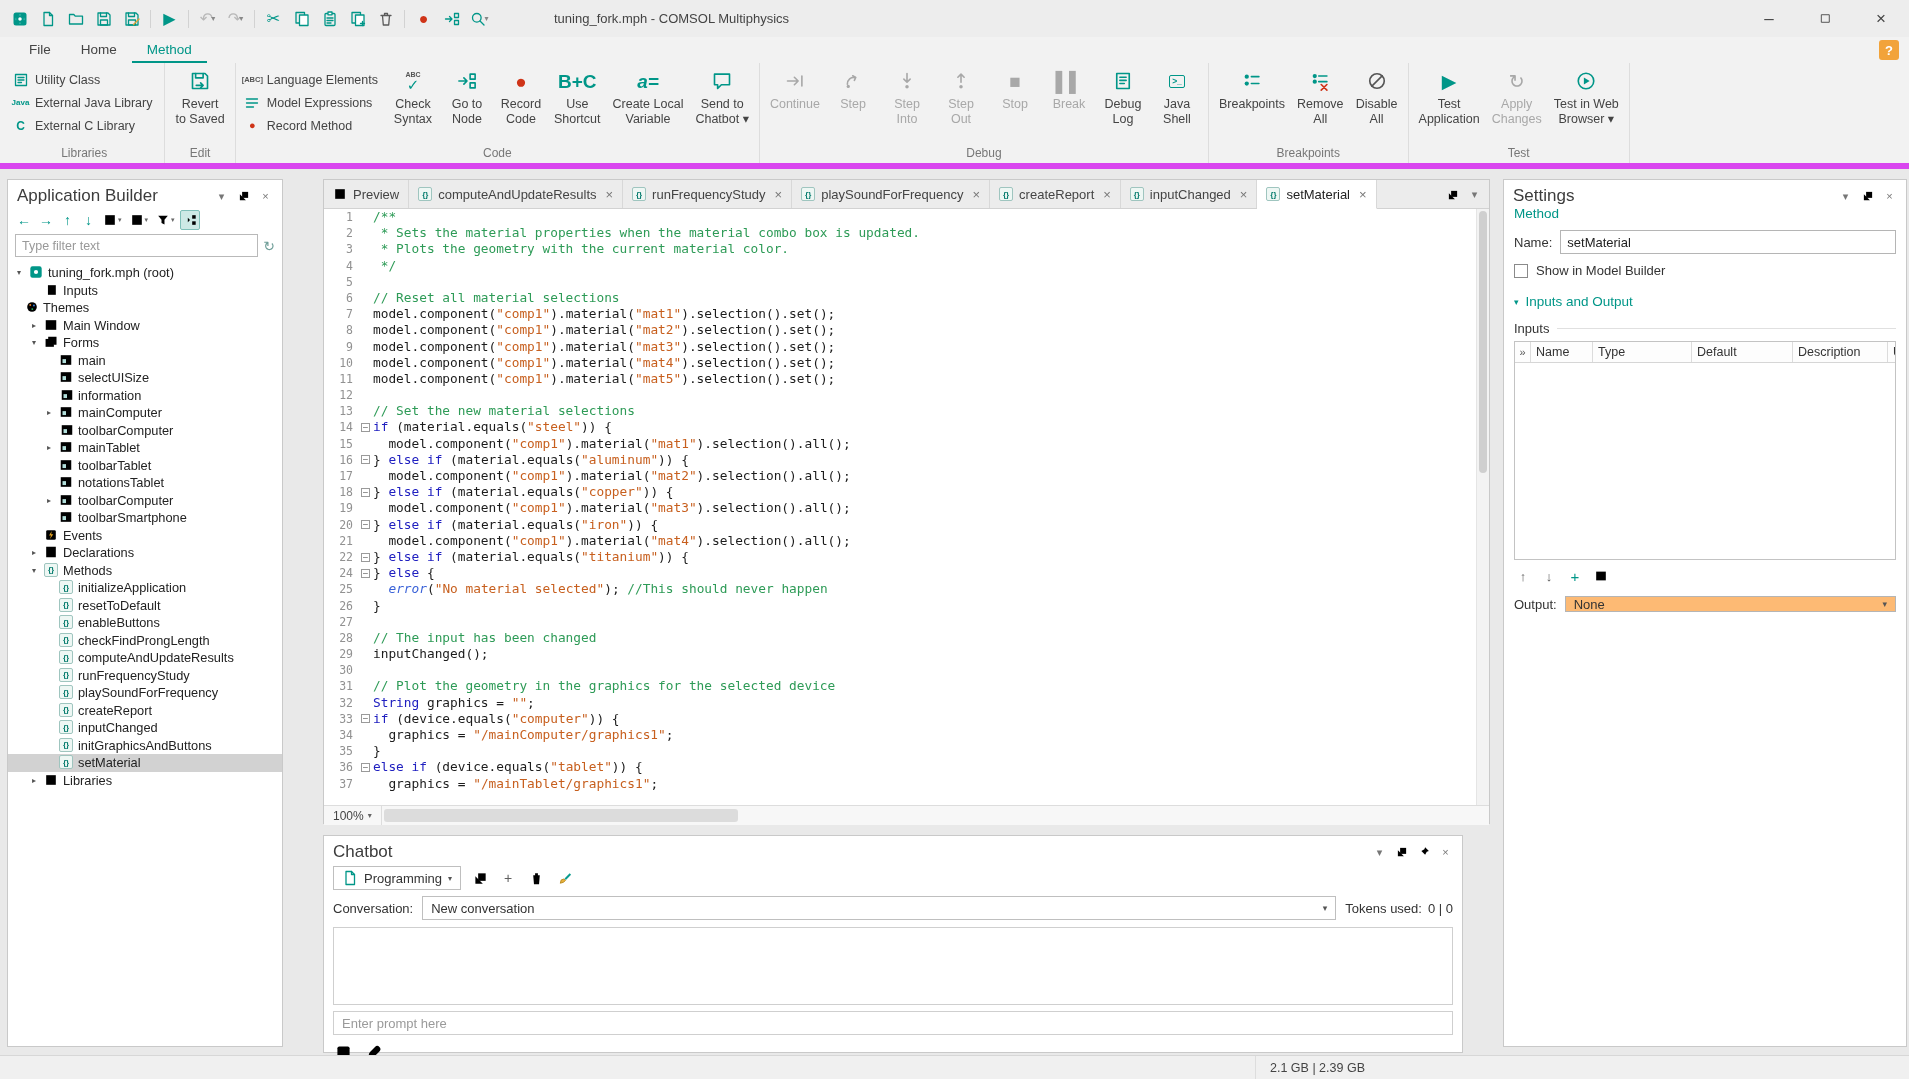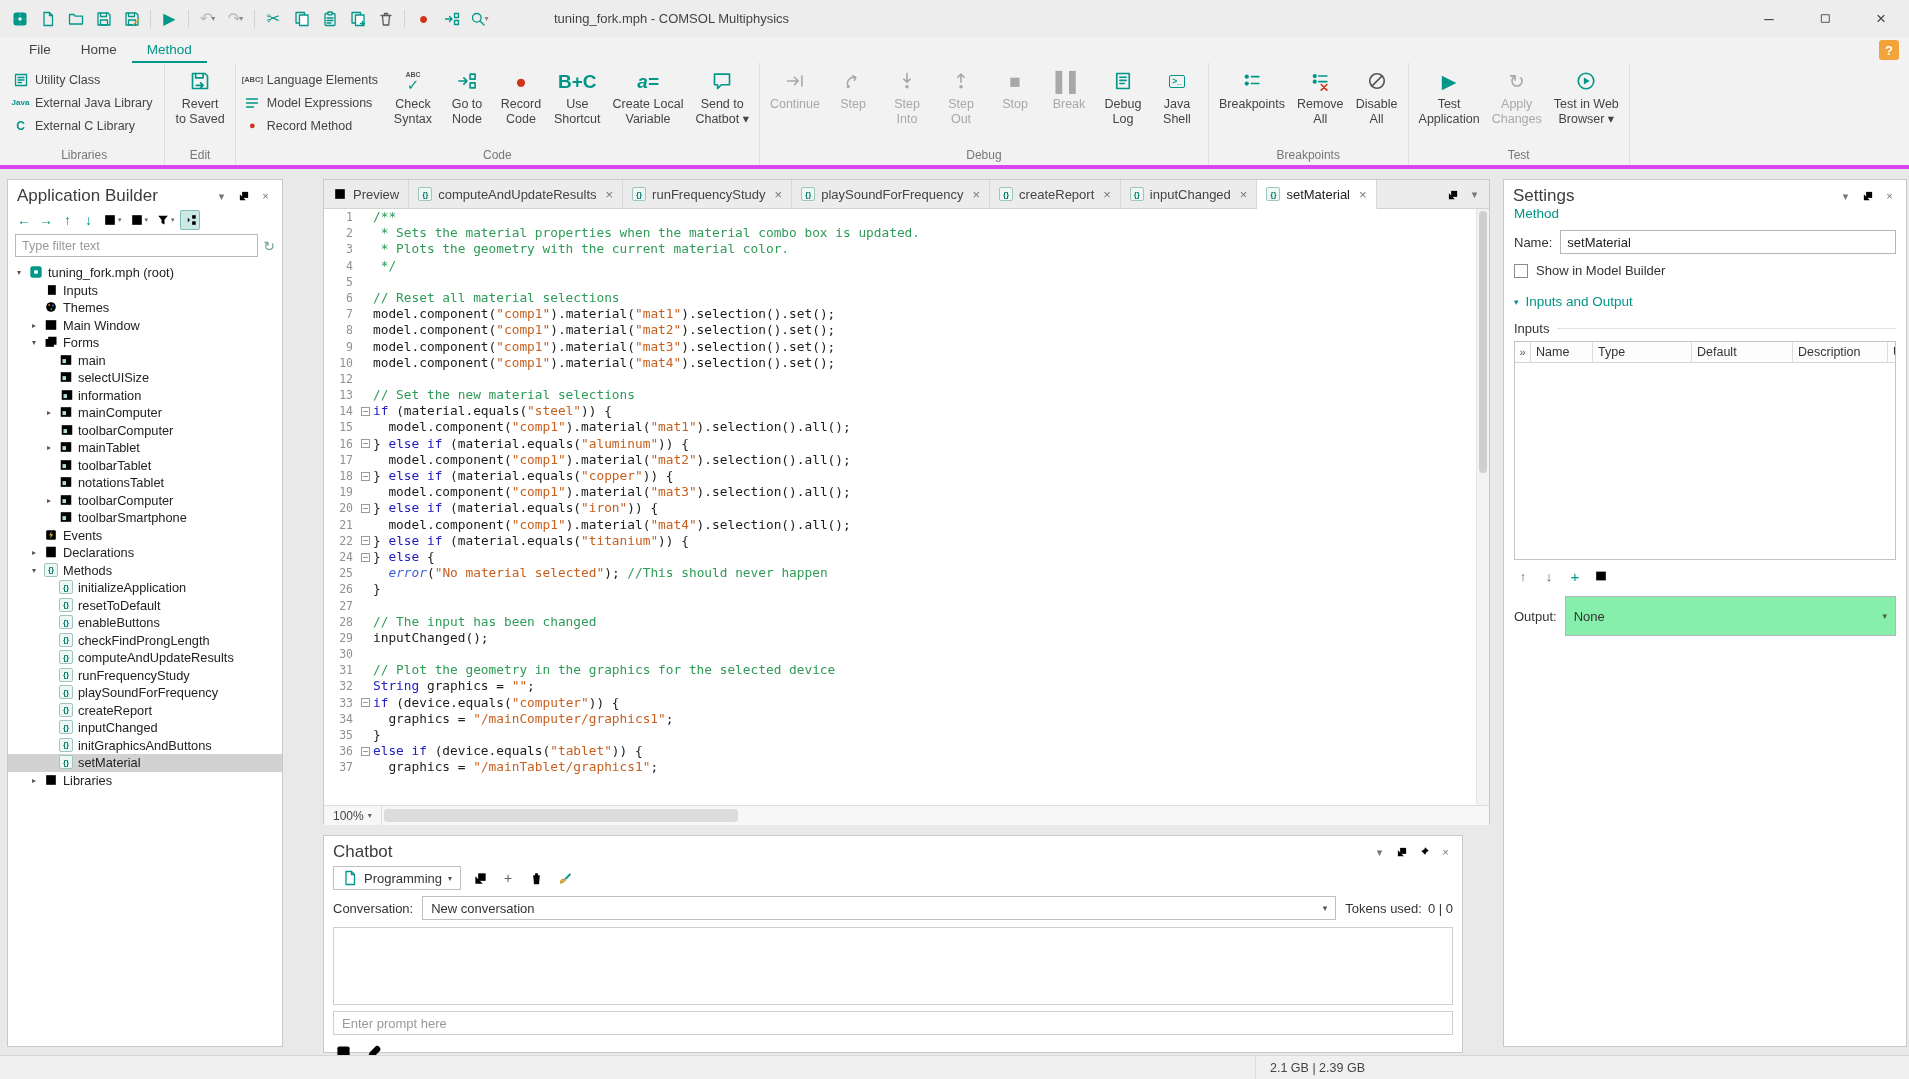--- a/index.html
+++ b/index.html
@@ -22,21 +22,21 @@
   .win-btn{width:56px;height:100%;display:flex;align-items:center;justify-content:center;color:#444;font-size:17px}
   .win-btn .ic svg{width:11px;height:11px}
 
   
   .menurow{height:26px;background:#f2f2f2;display:flex;align-items:flex-end;padding-left:14px;position:relative}
   .menu-tab{padding:3px 15px 4px;font-size:13.5px;color:#444}
   .menu-tab.active{color:var(--teal);border-bottom:2px solid var(--teal)}
   .help-btn{position:absolute;right:10px;top:3px;width:20px;height:20px;background:#f2a33a;color:#fff;font-weight:bold;border-radius:3px;display:flex;align-items:center;justify-content:center}
 
   
-  .ribbon{height:106px;background:#f2f2f2;border-bottom:4px solid #d946ef;display:flex;align-items:stretch;padding-left:4px}
+  .ribbon{height:106px;background:#f2f2f2;border-bottom:6px solid #d946ef;display:flex;align-items:stretch;padding-left:4px}
   .rgroup{display:flex;flex-direction:column;border-right:1px solid #dddddd;padding:2px 5px 0}
   .rcontent{flex:1;display:flex;align-items:flex-start;gap:2px}
   .rlabel{height:18px;text-align:center;font-size:12px;color:#777;line-height:16px}
   .smallcol{display:flex;flex-direction:column;gap:4px;padding-top:5px;padding-right:4px}
   .sbtn{display:flex;align-items:center;gap:6px;height:19px;padding:0 3px;font-size:12.5px;color:#444;white-space:nowrap}
   .sbtn .ic{width:17px;height:17px;color:var(--teal)}
   .lbtn{display:flex;flex-direction:column;align-items:center;min-width:52px;padding:4px 5px 0;text-align:center}
   .lbtn .ic{width:26px;height:24px;font-size:19px;color:var(--teal)}
   .lbtn .ic svg{width:20px;height:20px}
   .llabel{font-size:12.5px;line-height:15px;color:#444;white-space:pre-line;margin-top:4px}
@@ -143,21 +143,21 @@
   .grp-line{flex:1;height:1px;background:#e0e0e0;margin-left:8px}
   .inp-table{margin:2px 10px 0;border:1px solid #c3c3c3;overflow:hidden}
   .inp-head{display:flex;height:21px;border-bottom:1px solid #d6d6d6;background:#fdfdfd;font-size:12.5px;color:#333;width:430px}
   .inp-th{border-right:1px solid #dcdcdc;display:flex;align-items:center;padding:0 5px;overflow:hidden;white-space:nowrap;flex:none}
   .inp-th.first{justify-content:center;color:#555;font-size:11px;padding:0}
   .inp-body{height:196px;background:#fff}
   .set-tools{display:flex;gap:8px;padding:7px 10px;align-items:center}
   .st-btn{width:18px;height:18px;display:flex;align-items:center;justify-content:center;color:#555;font-size:13px}
   .st-btn svg{width:14px;height:14px}
   .st-btn.teal{color:var(--teal);font-size:15px}
-  .out-select{flex:1;height:40px;border:1px solid #b5b5b5;background:#86efac;display:flex;align-items:center;padding:0 8px;color:#333}
+  .out-select{flex:1;height:16px;border:1px solid #b5b5b5;background:#fdba74;display:flex;align-items:center;padding:0 8px;color:#333}
   .out-select .caret{margin-left:auto;font-size:9px;color:#555}
 
   
   .statusbar{position:absolute;left:0;right:0;bottom:0;height:24px;background:#f0f0f0;border-top:1px solid #d7d7d7;font-size:12.5px;color:#444}
   .mem{position:absolute;left:1255px;top:0;height:100%;display:flex;align-items:center;border-left:1px solid #ddd;padding-left:14px}
 </style>
 </head>
 <body>
 
 <div class="titlebar">
@@ -613,21 +613,21 @@
           <span class="tlabel">tuning_fork.mph (root)</span>
         </div>
         <div class="trow" style="padding-left: 20px;">
           <span class="tarrow"></span>
           <span class="ticon"><svg viewBox="0 0 16 16">
               <rect x="4.5" y="2.5" width="9" height="11"></rect>
               <path d="M1 8h6.5M5.5 5.5L8 8l-2.5 2.5"></path>
             </svg></span>
           <span class="tlabel">Inputs</span>
         </div>
-        <div class="trow" style="padding-left: 20px;">
+        <div class="trow" style=" text-align: right;">
           <span class="tarrow"></span>
           <span class="ticon"><svg viewBox="0 0 16 16">
               <circle cx="8" cy="8" r="5.5"></circle>
               <circle cx="6" cy="5.8" r="1.1" fill="#e67e22" stroke="none"></circle>
               <circle cx="10.2" cy="6.2" r="1.1" fill="#3a7bd5" stroke="none"></circle>
               <circle cx="8.3" cy="10.4" r="1.1" fill="#27ae60" stroke="none"></circle>
             </svg></span>
           <span class="tlabel">Themes</span>
         </div>
         <div class="trow" style="padding-left: 20px;">
@@ -952,20 +952,25 @@
           </div>
           <div class="cline">
             <span class="ln">9</span>
             <span class="foldc"></span>
             <span class="ctext"><span class="tk-p">model.component(</span><span class="tk-s">"comp1"</span><span class="tk-p">).material(</span><span class="tk-s">"mat3"</span><span class="tk-p">).selection().set();</span></span>
           </div>
           <div class="cline">
             <span class="ln">10</span>
             <span class="foldc"></span>
             <span class="ctext"><span class="tk-p">model.component(</span><span class="tk-s">"comp1"</span><span class="tk-p">).material(</span><span class="tk-s">"mat4"</span><span class="tk-p">).selection().set();</span></span>
+          </div>
+          <div class="cline">
+            <span class="ln">11</span>
+            <span class="foldc"></span>
+            <span class="ctext"><span class="tk-p">model.component(</span><span class="tk-s">"comp1"</span><span class="tk-p">).material(</span><span class="tk-s">"mat5"</span><span class="tk-p">).selection().set();</span></span>
           </div>
           <div class="cline">
             <span class="ln">12</span>
             <span class="foldc"></span>
             <span class="ctext"></span>
           </div>
           <div class="cline">
             <span class="ln">13</span>
             <span class="foldc"></span>
             <span class="ctext"><span class="tk-c">// Set the new material selections</span></span>

